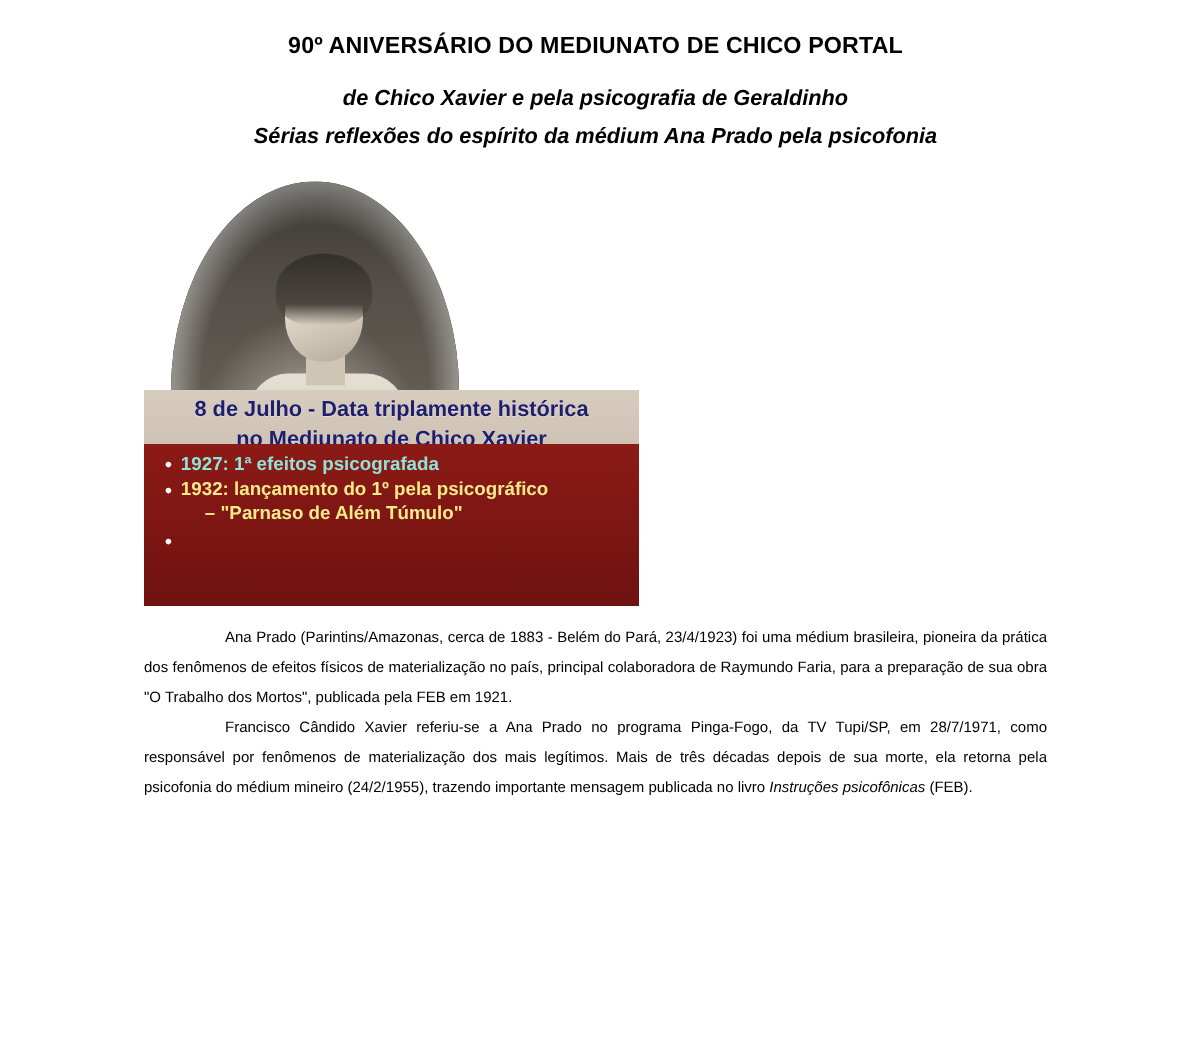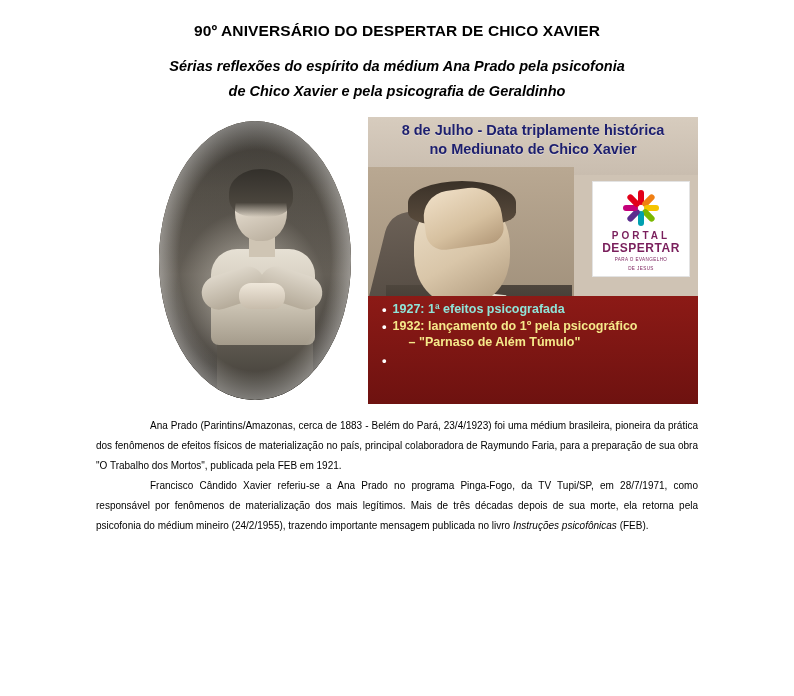--- a/index.html
+++ b/index.html
@@ -31,25 +31,26 @@
   .doc-subtitle {
     text-align: center;
     font-style: italic;
     font-weight: bold;
     font-size: 14.5px;
     line-height: 1.75;
     margin: 0 0 12px 0;
   }
   .figure {
     display: flex;
-    justify-content: flex-end;
+    justify-content: space-between;
     align-items: stretch;
     gap: 0px;
     margin: 6px 0 12px 0;
     height: 287px;
+    flex-direction: column;
   }
   
   .photo-left {
     position: relative;
     width: 227px;
     height: 287px;
     background: #ffffff;
     overflow: hidden;
   }
   .photo-left .oval {
@@ -336,25 +337,25 @@
     text-indent: 54px;
   }
   .body-text p + p { margin-top: 0px; }
   .body-text em { font-style: italic; }
 </style>
 </head>
 <body>
 
 <div class="page">
 
-  <h1 class="doc-title">90º ANIVERSÁRIO DO DESPERTAR DE CHICO XAVIER</h1>
+  <h1 class="doc-title">90º ANIVERSÁRIO DO MEDIUNATO DE CHICO PORTAL</h1>
 
   <div class="doc-subtitle">
+    <div>de Chico Xavier e pela psicografia de Geraldinho</div>
     <div>Sérias reflexões do espírito da médium Ana Prado pela psicofonia</div>
-    <div>de Chico Xavier e pela psicografia de Geraldinho</div>
   </div>
 
   <div class="figure">
 
     <div class="photo-left">
       <div class="oval">
         <div class="bg-dark"></div>
         <div class="pl-pedestal"></div>
         <div class="pl-torso"></div>
         <div class="pl-armL"></div>

